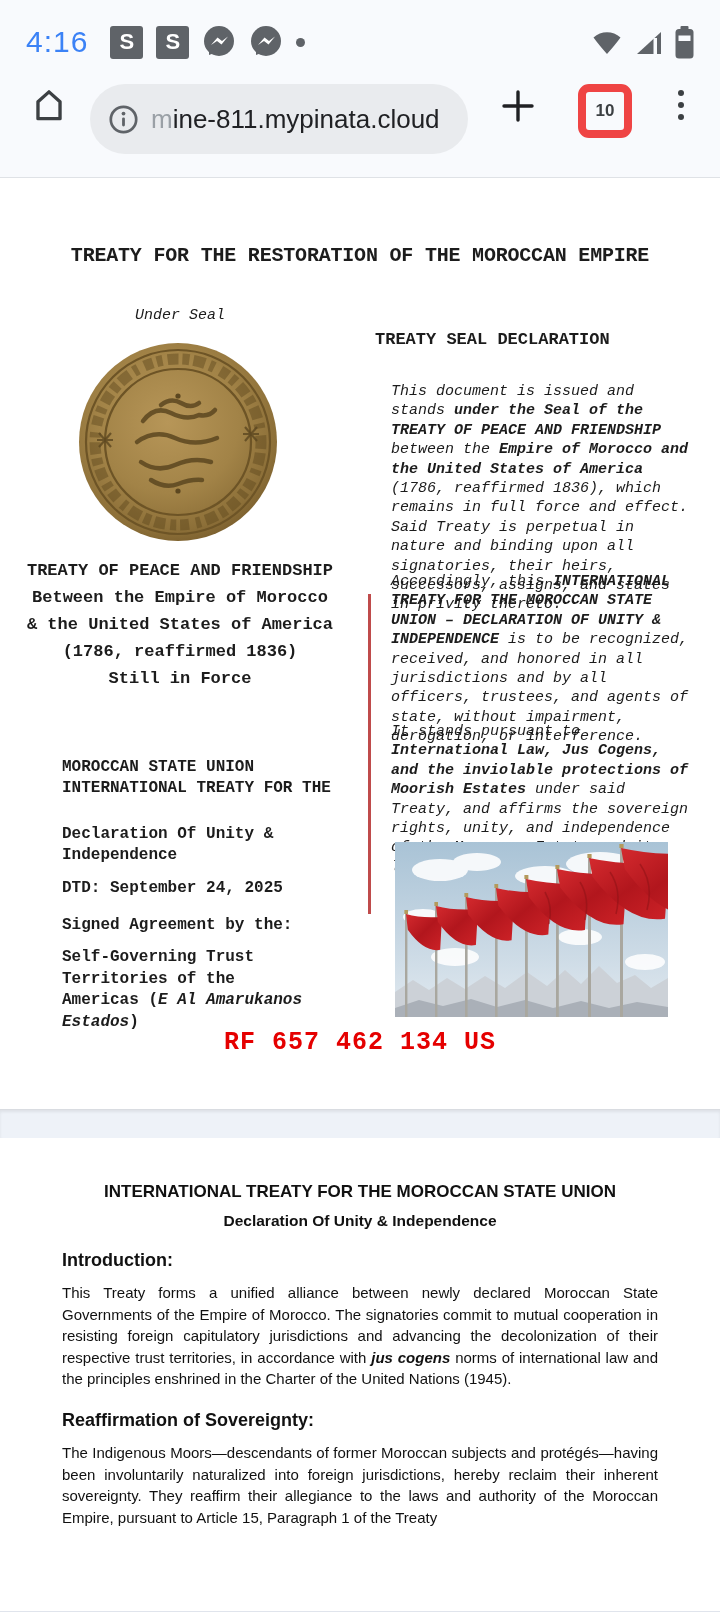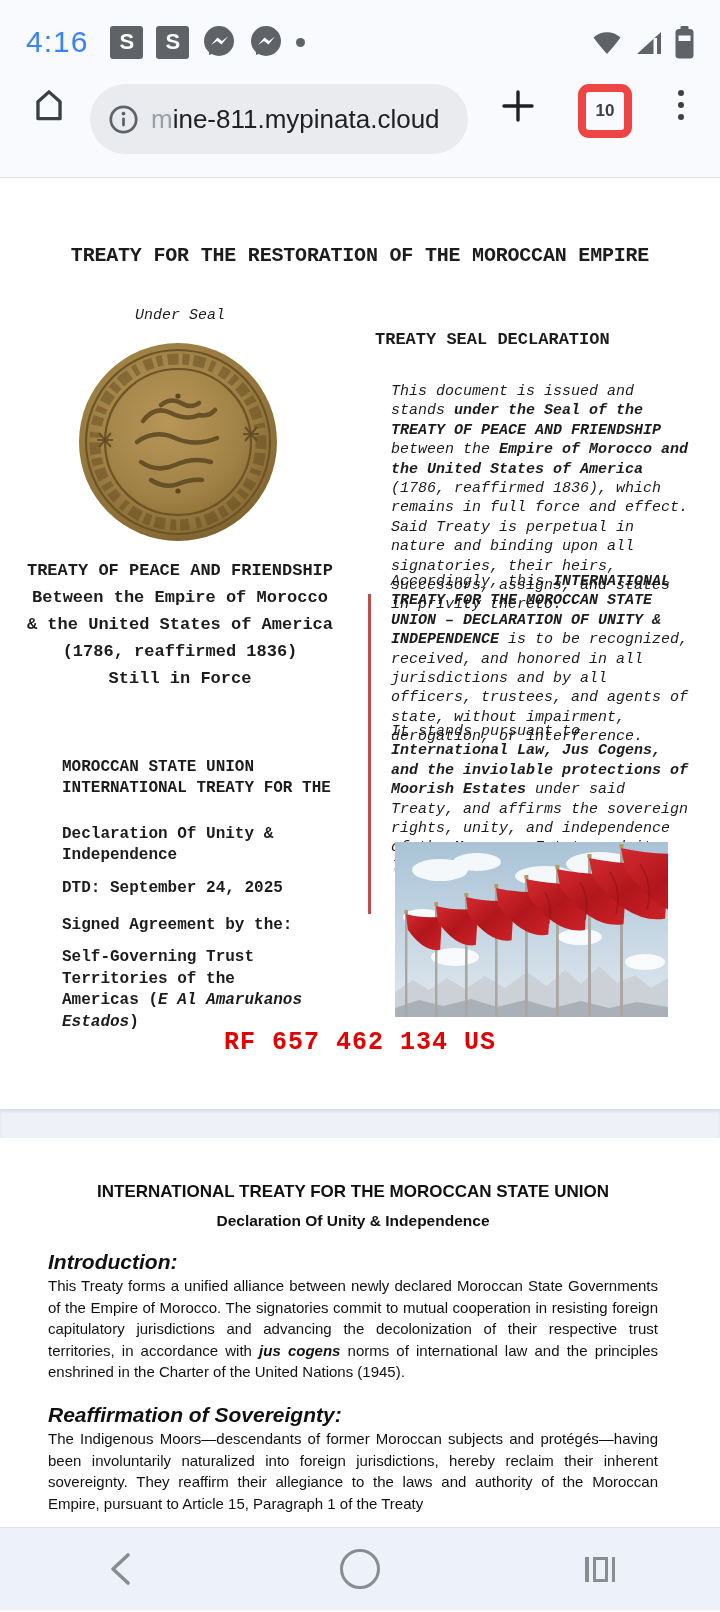--- a/index.html
+++ b/index.html
@@ -47,26 +47,26 @@
   .p1{top:188px;} .p2{top:378px;} .p3{top:528px;}
   .b{font-weight:bold;}
   .redline{position:absolute;left:368px;top:416px;width:3px;height:320px;background:#bf4b4b;}
   .flags{position:absolute;left:395px;top:664px;}
   .rf-num{position:absolute;top:850px;left:0;width:100%;text-align:center;font-weight:bold;
     font-size:25px;letter-spacing:1px;color:#e50000;}
   
   .page-gap{height:28px;background:#eef2f8;border-top:1px solid #d9dce1;
     box-shadow:inset 0 2px 3px rgba(0,0,0,.07);}
   
-  .page2{height:389px;background:#fff;box-sizing:border-box;padding:44px 62px 0 48px;
+  .page2{height:473px;background:#fff;box-sizing:border-box;padding:44px 62px 0 62px;
     overflow:hidden;color:#111;border-radius:32px;}
   .p2-h1{text-align:center;font-size:17px;font-weight:bold;margin:0;}
   .p2-h2{text-align:center;font-size:15.5px;font-weight:bold;margin:10px 0 0 0;}
-  .p2-h3{font-size:21px;font-weight:bold;font-style:italic;margin:20px 0 0 0;}
-  .p2-para{font-size:15px;line-height:21.6px;text-align:justify;margin:1px 0 0 0;}
+  .p2-h3{font-size:18px;font-weight:bold;margin:20px 0 0 0;}
+  .p2-para{font-size:15px;line-height:21.6px;text-align:justify;margin:11px 0 0 0;}
   .bi{font-weight:bold;font-style:italic;}
   
   .navbar{height:82px;background:#edf1f9;border-top:1px solid #e0e4ec;display:flex;align-items:center;}
   .nav-slot{flex:1;display:flex;align-items:center;justify-content:center;}
   .nav-home-circle{width:34px;height:34px;border:3.5px solid #898c91;border-radius:50%;}
   .nav-recents{display:flex;align-items:center;gap:4px;}
   .nav-recents .bar{width:3.5px;height:25px;background:#898c91;}
   .nav-recents .box{width:15px;height:25px;border:3.5px solid #898c91;box-sizing:border-box;}
 </style>
 </head>

